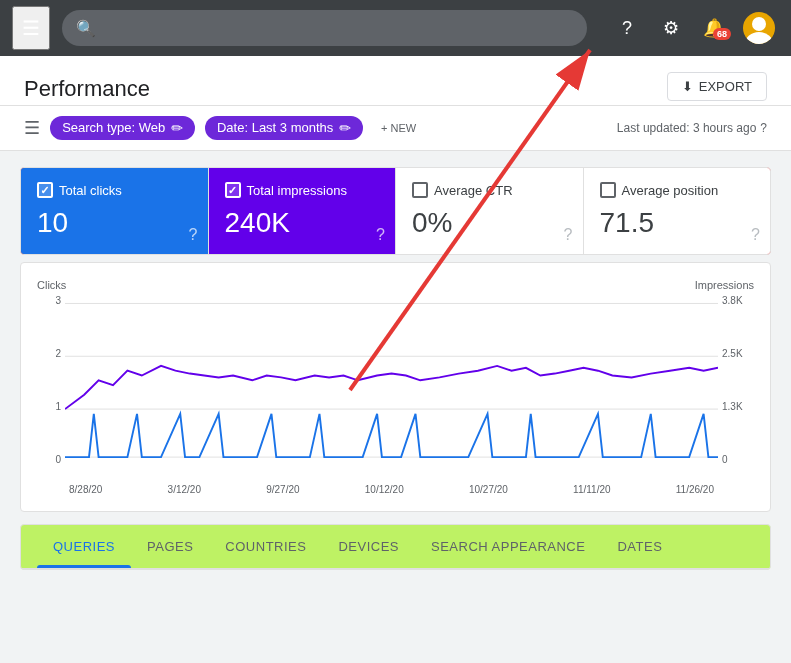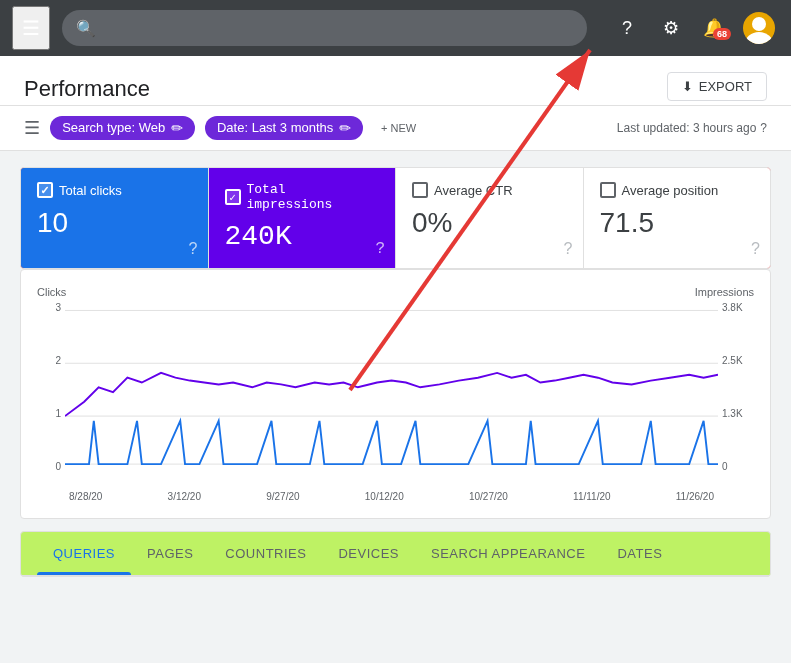--- a/index.html
+++ b/index.html
@@ -158,31 +158,31 @@
     }
 
     
     .metrics-row {
       display: flex;
       gap: 0;
       background: #ef4444;
       border: 1px solid #e0e0e0;
       border-radius: 4px;
       overflow: hidden;
-      margin-bottom: 0;
+      margin-bottom: 7px;
     }
     .metric-card {
       flex: 1;
       padding: 14px 16px;
       border-right: 1px solid #e0e0e0;
       position: relative;
     }
     .metric-card:last-child { border-right: none; }
     .metric-card.active-blue { background: #1a73e8; color: #fff; }
-    .metric-card.active-purple { background: #6200ea; color: #fff; font-family: Liberation Mono, monospace; }
+    .metric-card.active-purple { background: #6200ea; color: #fff; }
     .metric-card.inactive { background: #fff; color: #202124; }
     .metric-header {
       display: flex;
       align-items: center;
       gap: 6px;
       margin-bottom: 8px;
       font-size: 13px;
       font-weight: 500;
     }
     .metric-checkbox {

